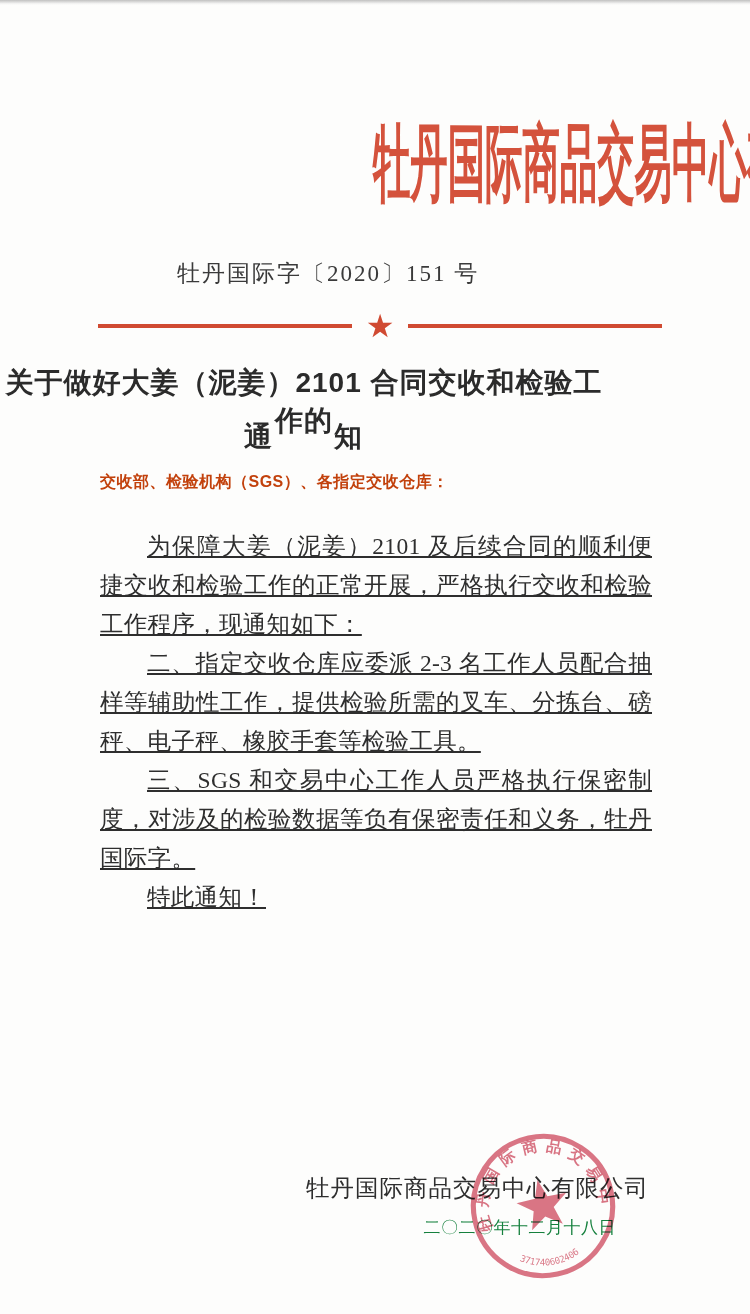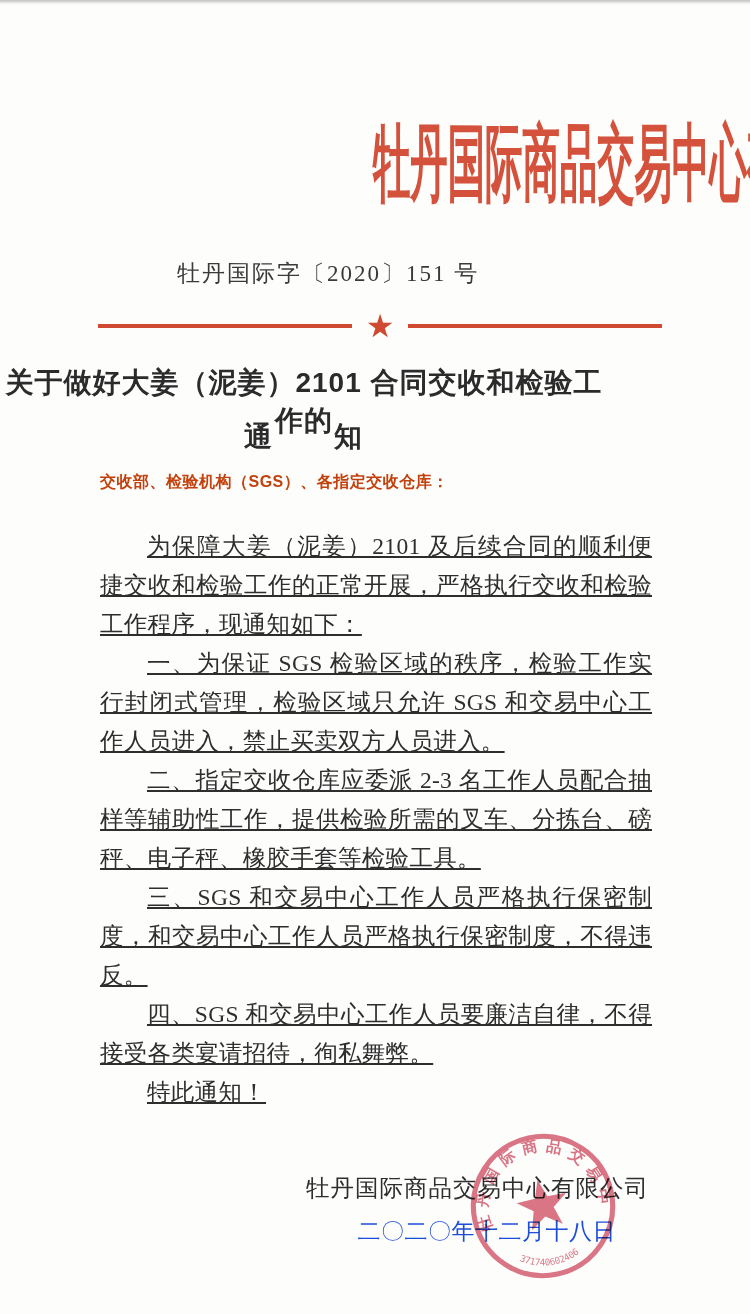--- a/index.html
+++ b/index.html
@@ -71,21 +71,21 @@
     letter-spacing:0.3px;
   }
   .signature { position:absolute; left:0; width:750px; }
   .signature .company {
     position:absolute; top:1172px; right:101px;
     font-size:23.5px; letter-spacing:1px; color:#2e2e2e;
     white-space:nowrap;
   }
   .signature .date {
     position:absolute; top:1216px; right:134px;
-    font-size:23px; letter-spacing:0.5px; color:#1d4ed8;
+    font-size:17px; letter-spacing:0.5px; color:#15803d;
     white-space:nowrap;
   }
   .seal-stamp {
     position:absolute; left:456px; top:1119px;
     width:174px; height:174px;
     mix-blend-mode:multiply; opacity:0.85;
     pointer-events:none;
   }
 </style>
 </head>
@@ -105,24 +105,22 @@
   <div class="rule"></div>
 </div>
 
 <div class="notice-title line1">关于做好大姜（泥姜）2101 合同交收和检验工作的</div>
 <div class="notice-title line2">通　　知</div>
 
 <div class="addressee">交收部、检验机构（SGS）、各指定交收仓库：</div>
 
 <div class="doc-body">
   <p>为保障大姜（泥姜）2101 及后续合同的顺利便捷交收和检验工作的正常开展，严格执行交收和检验工作程序，现通知如下：</p>
-  <p>一、为保证 SGS 检验区域的秩序，检验工作实行封闭式管理，检验区域只允许 SGS 和交易中心工作人员进入，禁止买卖双方人员进入。</p>
   <p>二、指定交收仓库应委派 2-3 名工作人员配合抽样等辅助性工作，提供检验所需的叉车、分拣台、磅秤、电子秤、橡胶手套等检验工具。</p>
-  <p>三、SGS 和交易中心工作人员严格执行保密制度，和交易中心工作人员严格执行保密制度，不得违反。</p>
-  <p>四、SGS 和交易中心工作人员要廉洁自律，不得接受各类宴请招待，徇私舞弊。</p>
+  <p>三、SGS 和交易中心工作人员严格执行保密制度，对涉及的检验数据等负有保密责任和义务，牡丹国际字。</p>
   <p>特此通知！</p>
 </div>
 
 <div class="signature">
   <div class="company">牡丹国际商品交易中心有限公司</div>
   <div class="date">二〇二〇年十二月十八日</div>
 </div>
 
 <svg class="seal-stamp" viewBox="0 0 170 170" xmlns="http://www.w3.org/2000/svg">
   <defs>

